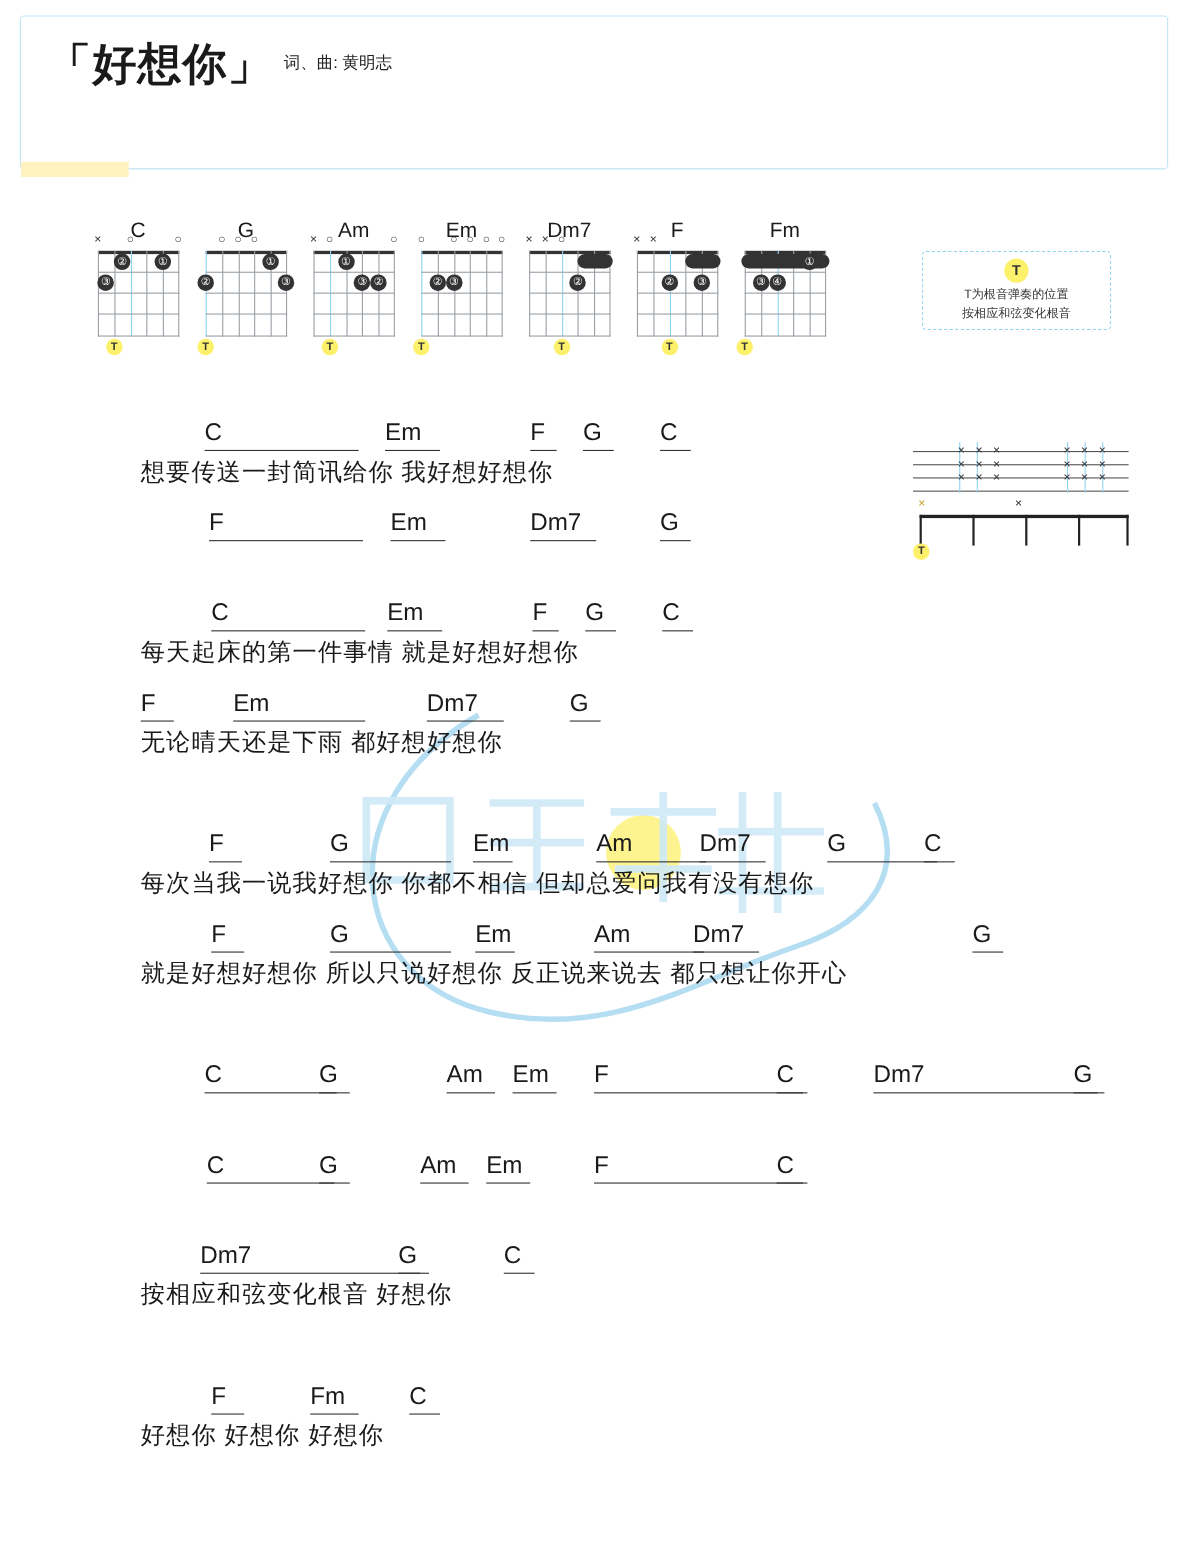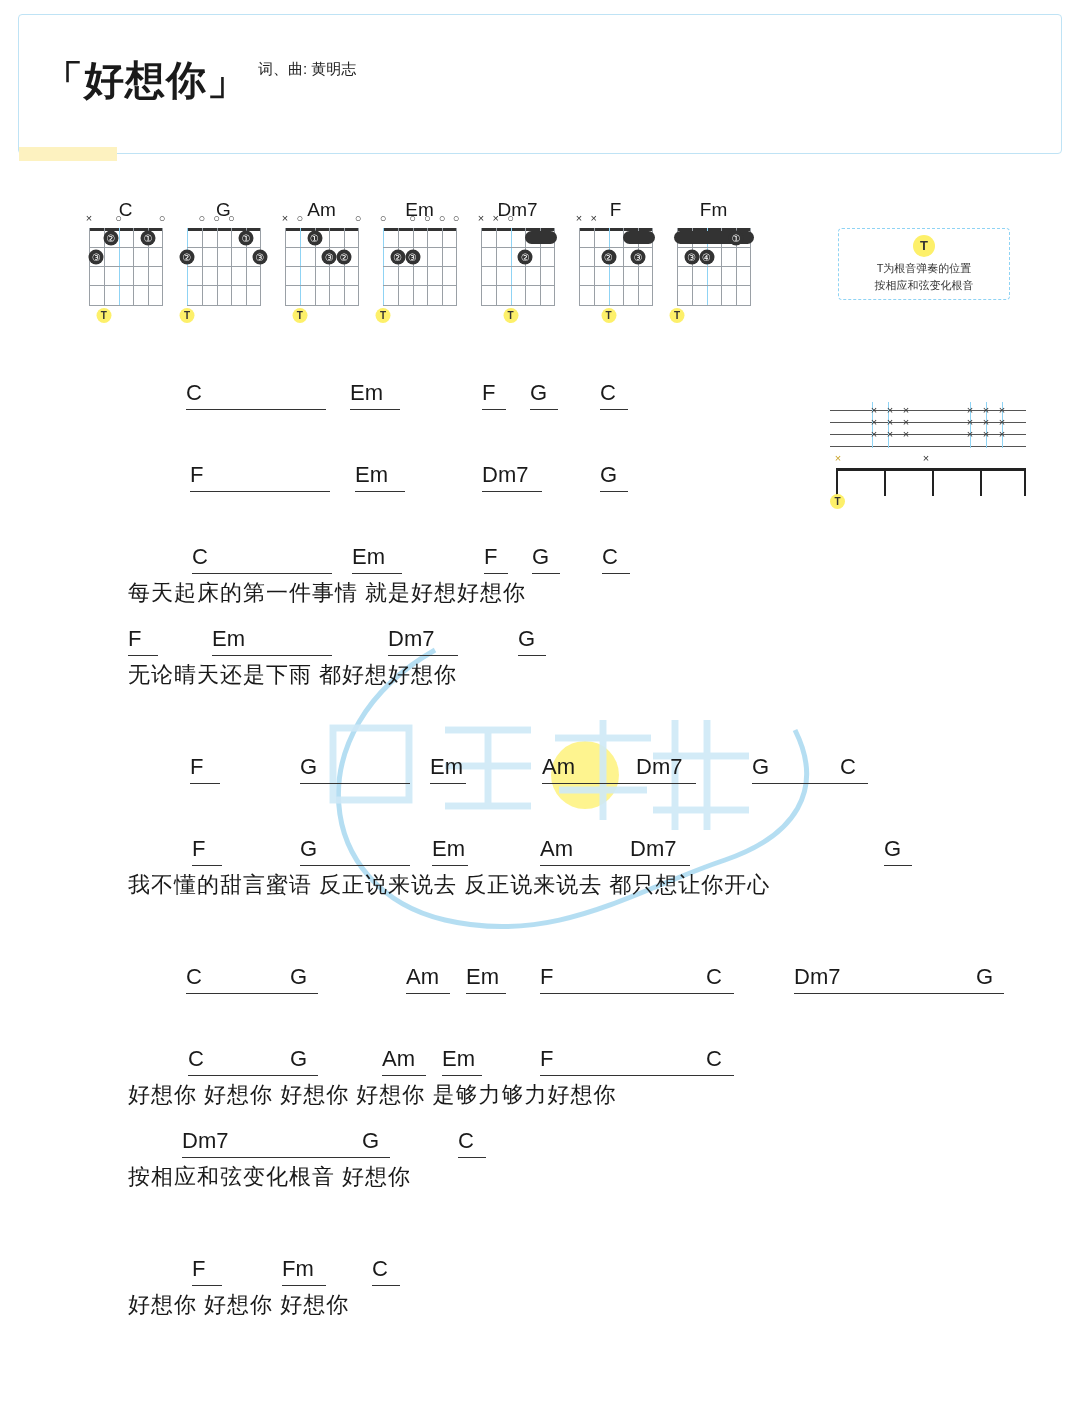--- a/index.html
+++ b/index.html
@@ -9,21 +9,21 @@
     overflow:hidden;
   }
   
   .header{
     position:absolute;left:18px;top:14px;width:1044px;height:140px;
     border:1px solid #bfe3f5;border-radius:4px;box-sizing:border-box;
   }
   .header .accentbar{
     position:absolute;left:0;bottom:-8px;width:98px;height:14px;background:#fdf2c0;
   }
-  .title-row{position:absolute;left:24px;top:45px;display:flex;align-items:flex-start;}
+  .title-row{position:absolute;left:24px;top:24px;display:flex;align-items:center;}
   .song-title{font-size:40px;font-weight:bold;letter-spacing:1px;line-height:1;}
   .title-credit{font-size:15px;margin-left:10px;padding-bottom:4px;color:#222;}
   .meta-row{position:absolute;left:42px;top:112px;display:flex;align-items:center;gap:0;font-size:15px;color:#222;}
   .meta-row span{margin-right:22px;white-space:nowrap;}
   .meta-row span:last-child{margin-right:0;}
 
   
   .chords{position:absolute;left:80px;top:198px;display:flex;gap:7px;}
   .chordbox{width:91px;position:relative;}
   .chordname{text-align:center;font-size:19px;margin-bottom:6px;height:24px;line-height:24px;}
@@ -323,20 +323,21 @@
 </div>
 
 <div class="sheet" id="sheet">
     <div class="block">
       <div class="line">
         <span class="chord" style="left: 186px; top: 0px; min-width: 140px;">C</span>
         <span class="chord" style="left: 350px; top: 0px; min-width: 50px;">Em</span>
         <span class="chord" style="left: 482px; top: 0px; min-width: 24px;">F</span>
         <span class="chord" style="left: 530px; top: 0px; min-width: 28px;">G</span>
         <span class="chord" style="left: 600px; top: 0px; min-width: 28px;">C</span>
+        <div class="lyric">想要传送一封简讯给你  我好想好想你</div>
       </div>
       <div class="line">
         <span class="chord" style="left: 190px; top: 0px; min-width: 140px;">F</span>
         <span class="chord" style="left: 355px; top: 0px; min-width: 50px;">Em</span>
         <span class="chord" style="left: 482px; top: 0px; min-width: 60px;">Dm7</span>
         <span class="chord" style="left: 600px; top: 0px; min-width: 28px;">G</span>
       </div>
       <div class="line">
         <span class="chord" style="left: 192px; top: 0px; min-width: 140px;">C</span>
         <span class="chord" style="left: 352px; top: 0px; min-width: 50px;">Em</span>
@@ -356,29 +357,30 @@
     <div class="spacer"></div>
     <div class="block">
       <div class="line">
         <span class="chord" style="left: 190px; top: 0px; min-width: 30px;">F</span>
         <span class="chord" style="left: 300px; top: 0px; min-width: 110px;">G</span>
         <span class="chord" style="left: 430px; top: 0px; min-width: 36px;">Em</span>
         <span class="chord" style="left: 542px; top: 0px; min-width: 100px;">Am</span>
         <span class="chord" style="left: 636px; top: 0px; min-width: 60px;">Dm7</span>
         <span class="chord" style="left: 752px; top: 0px; min-width: 100px;">G</span>
         <span class="chord" style="left: 840px; top: 0px; min-width: 28px;">C</span>
+        <div class="lyric">每次当我一说我好想你 你都不相信 但却总爱问我有没有想你</div>
       </div>
       <div class="line">
         <span class="chord" style="left: 192px; top: 0px; min-width: 30px;">F</span>
         <span class="chord" style="left: 300px; top: 0px; min-width: 110px;">G</span>
         <span class="chord" style="left: 432px; top: 0px; min-width: 36px;">Em</span>
         <span class="chord" style="left: 540px; top: 0px; min-width: 100px;">Am</span>
         <span class="chord" style="left: 630px; top: 0px; min-width: 60px;">Dm7</span>
         <span class="chord" style="left: 884px; top: 0px; min-width: 28px;">G</span>
-        <div class="lyric">我不懂的甜言蜜语 反正说来说去 反正说来说去 都只想让你开心</div>
+        <div class="lyric">就是好想好想你 所以只说好想你 反正说来说去 都只想让你开心</div>
       </div>
     </div>
     <div class="spacer"></div>
     <div class="block">
       <div class="line">
         <span class="chord" style="left: 186px; top: 0px; min-width: 120px;">C</span>
         <span class="chord" style="left: 290px; top: 0px; min-width: 28px;">G</span>
         <span class="chord" style="left: 406px; top: 0px; min-width: 44px;">Am</span>
         <span class="chord" style="left: 466px; top: 0px; min-width: 40px;">Em</span>
         <span class="chord" style="left: 540px; top: 0px; min-width: 190px;">F</span>
@@ -386,21 +388,20 @@
         <span class="chord" style="left: 794px; top: 0px; min-width: 204px;">Dm7</span>
         <span class="chord" style="left: 976px; top: 0px; min-width: 28px;">G</span>
       </div>
       <div class="line">
         <span class="chord" style="left: 188px; top: 0px; min-width: 116px;">C</span>
         <span class="chord" style="left: 290px; top: 0px; min-width: 28px;">G</span>
         <span class="chord" style="left: 382px; top: 0px; min-width: 44px;">Am</span>
         <span class="chord" style="left: 442px; top: 0px; min-width: 40px;">Em</span>
         <span class="chord" style="left: 540px; top: 0px; min-width: 190px;">F</span>
         <span class="chord" style="left: 706px; top: 0px; min-width: 28px;">C</span>
-        <div class="lyric">好想你 好想你 好想你 好想你 是够力够力好想你</div>
       </div>
       <div class="line">
         <span class="chord" style="left: 182px; top: 0px; min-width: 200px;">Dm7</span>
         <span class="chord" style="left: 362px; top: 0px; min-width: 28px;">G</span>
         <span class="chord" style="left: 458px; top: 0px; min-width: 28px;">C</span>
         <div class="lyric">按相应和弦变化根音 好想你</div>
       </div>
     </div>
     <div class="spacer"></div>
     <div class="block">

